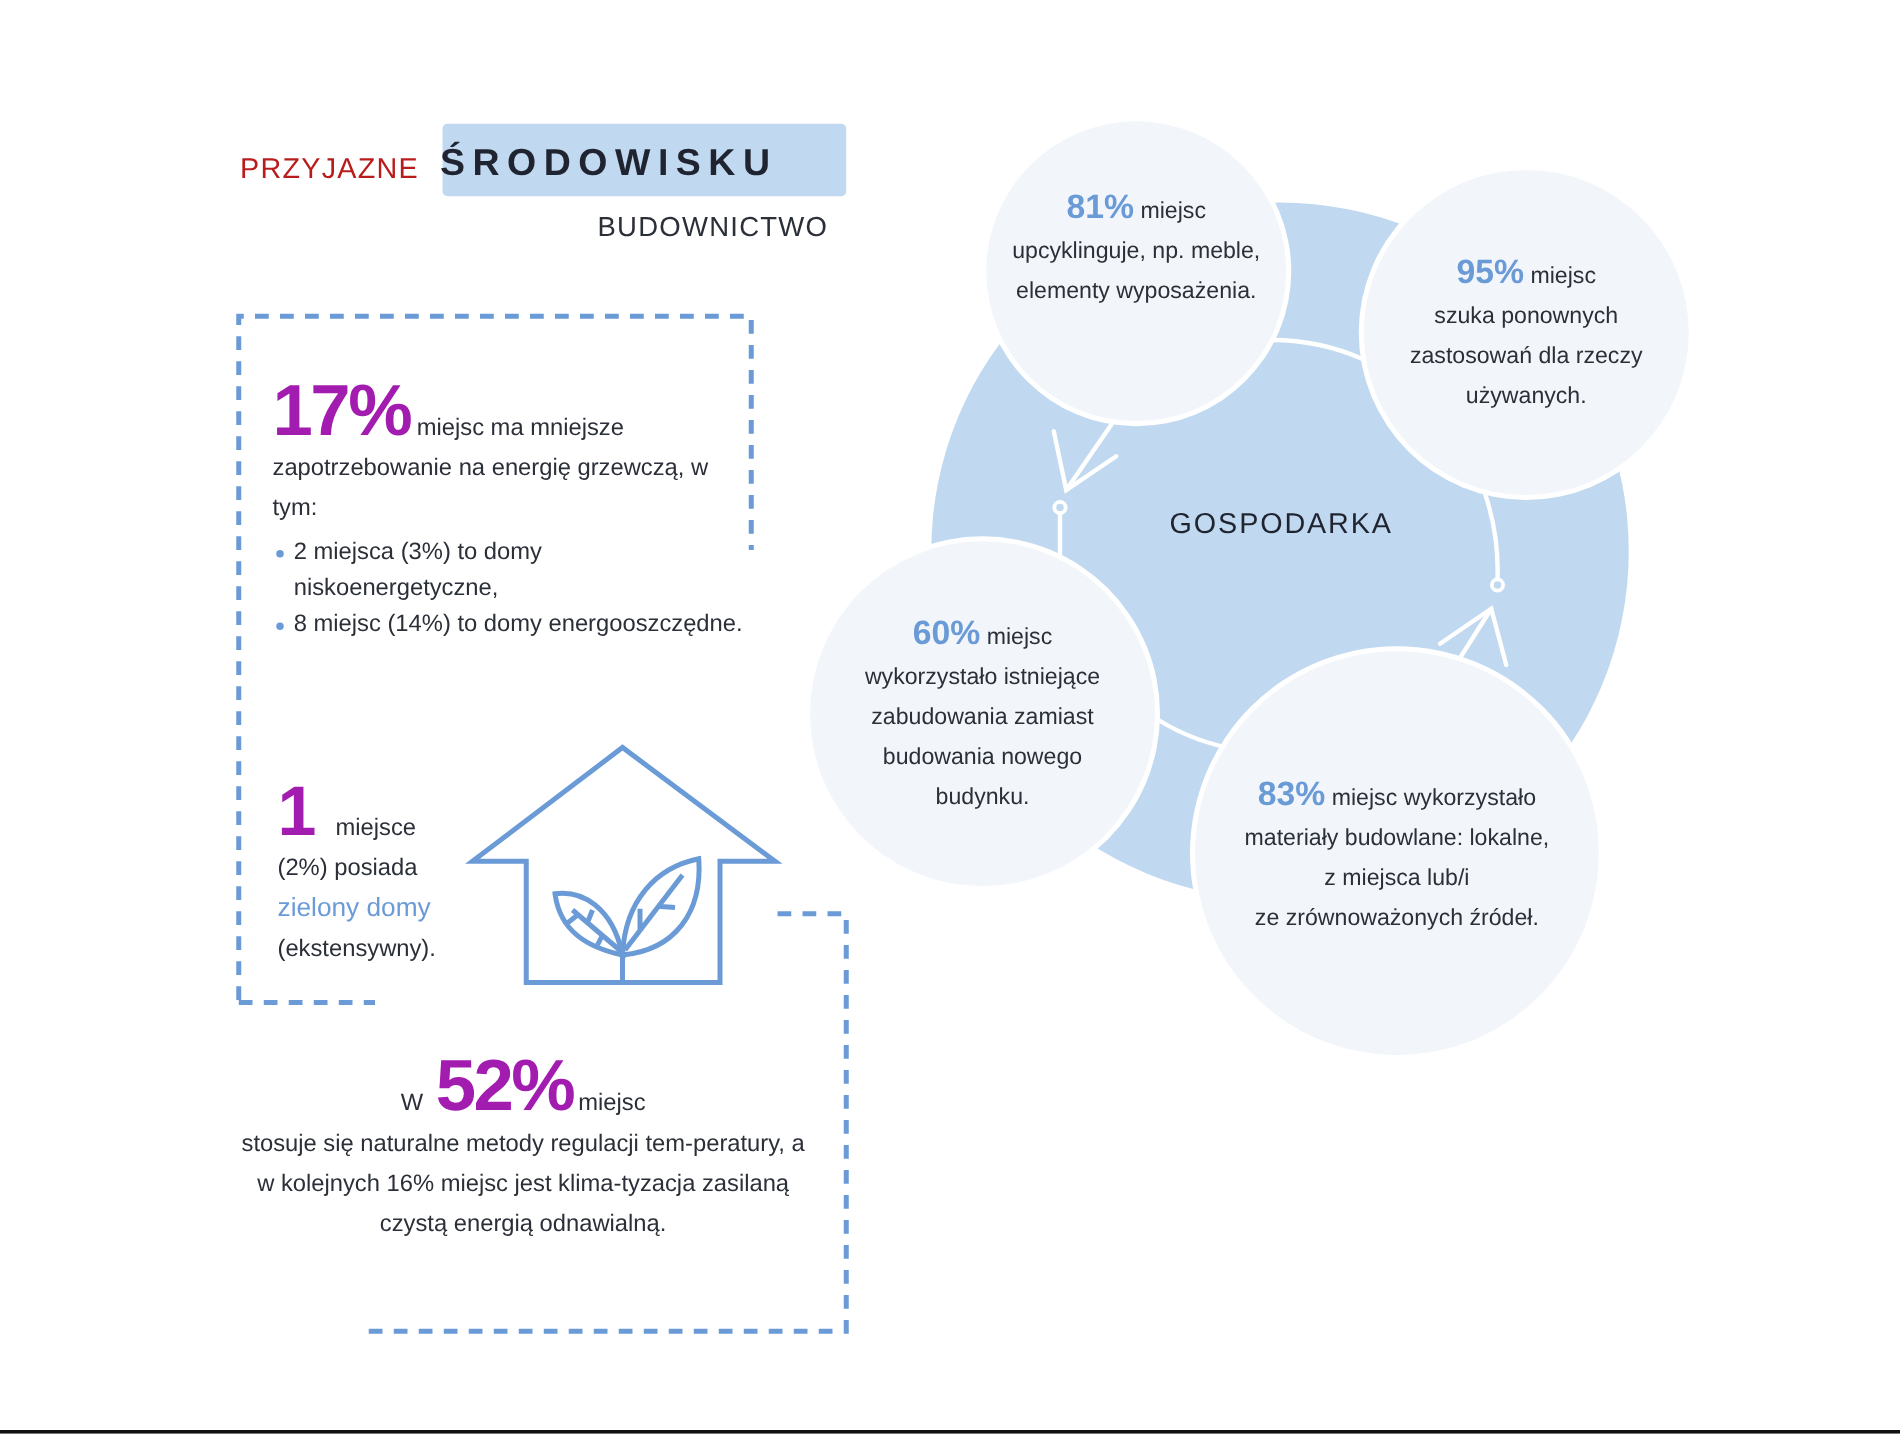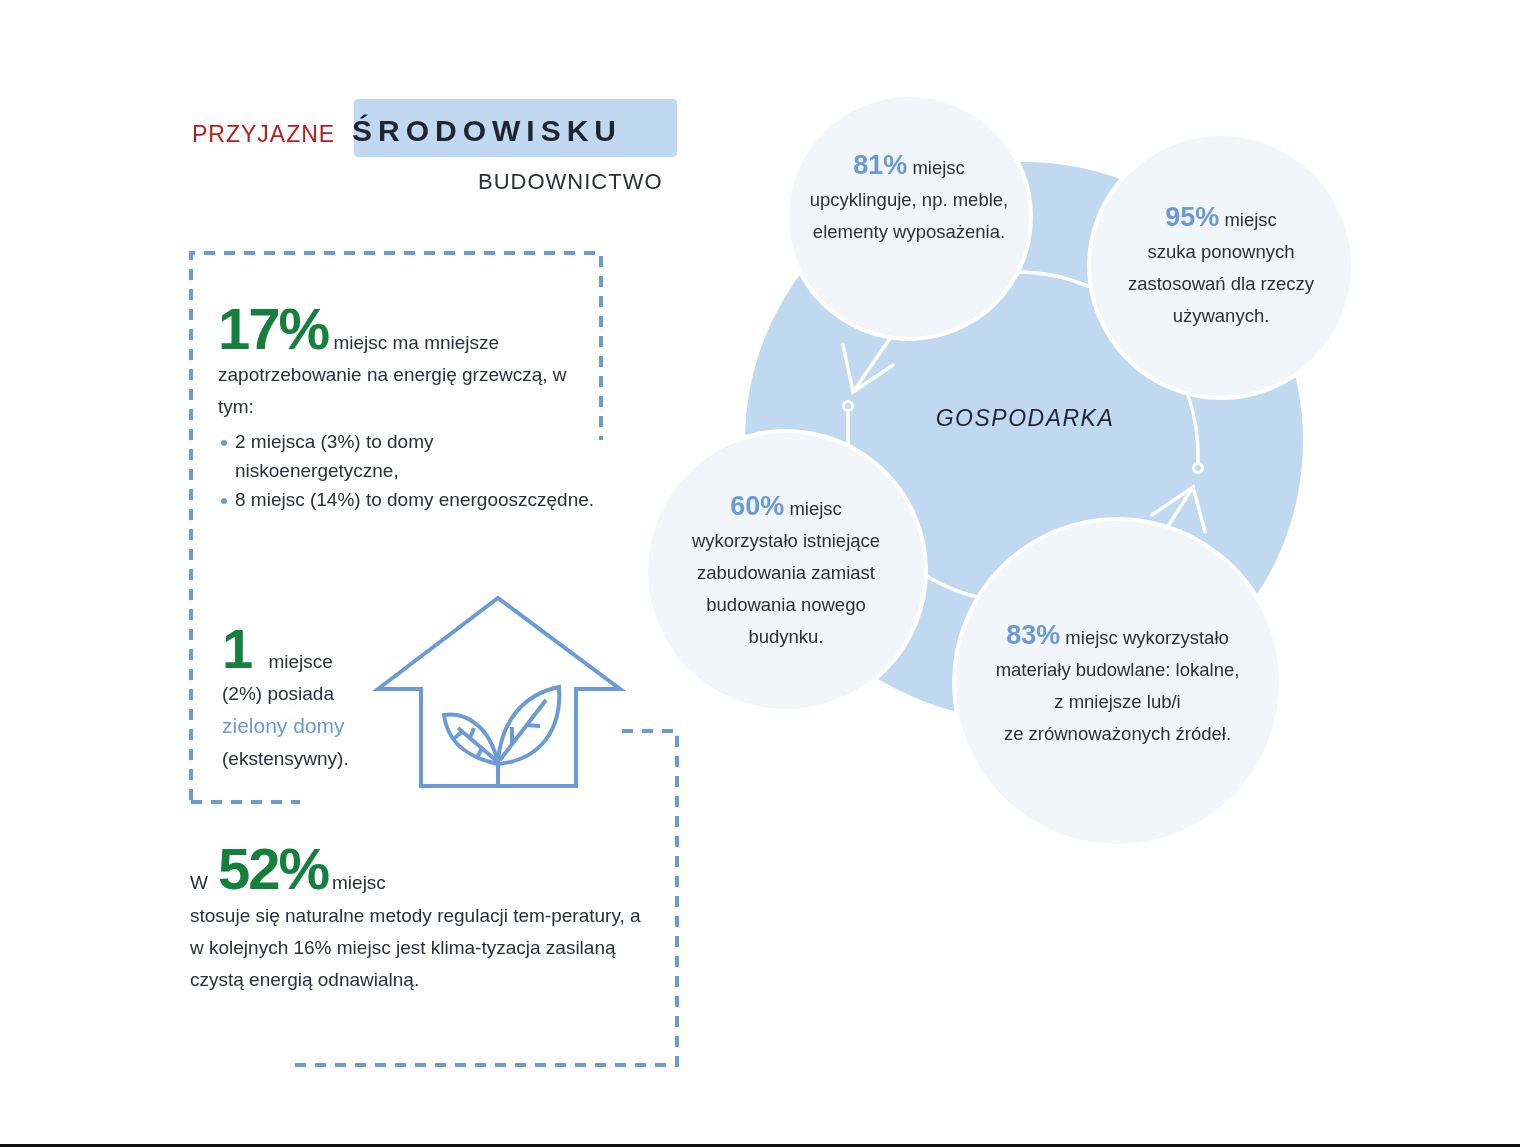--- a/index.html
+++ b/index.html
@@ -16,51 +16,51 @@
   .t-pre { left:192px; top:121px; font-size:23px; letter-spacing:1px; color:#b91c1c; }
   .t-hl { left:354px; top:99px; width:323px; height:58px; background:#c1d9f0; border-radius:4px; }
   .t-main { left:352px; top:114px; font-size:30px; font-weight:bold; letter-spacing:6px; color:#1f2430; }
   .t-sub { left:478px; top:169px; font-size:22px; letter-spacing:1px; color:#2b2f38; }
 
   
   svg.frame { position:absolute; left:0; top:0; width:1520px; height:1147px; pointer-events:none; }
 
   
   .b17 { left:218px; top:300px; width:380px; font-size:19px; line-height:32px; color:#2b2f38; }
-  .big { color:#15803d; font-weight:bold; }
+  .big { color:#a21caf; font-weight:bold; }
   .b17 .big { font-size:58px; line-height:58px; letter-spacing:-2px; }
   .b17 ul { list-style:none; margin:4px 0 0 0; padding:0; line-height:29px; }
   .b17 li { position:relative; padding-left:17px; }
   .b17 li:before { content:""; position:absolute; left:3px; top:13px; width:6px; height:6px; border-radius:50%; background:#6b9bd6; }
 
   
   .b1 { left:222px; top:620px; width:160px; font-size:19px; line-height:32px; color:#2b2f38; }
   .b1 .big { font-size:56px; line-height:58px; margin-right:10px; }
   .green { color:#6b9bd6; font-size:21px; }
 
   
-  .b52 { left:190px; top:838px; width:457px; text-align:left; font-size:19px; line-height:32px; color:#2b2f38; }
+  .b52 { left:190px; top:838px; width:457px; text-align:center; font-size:19px; line-height:32px; color:#2b2f38; }
   .b52 .big { font-size:58px; line-height:62px; letter-spacing:-2px; margin:0 4px 0 10px; }
   .b52 .lead { font-size:19px; }
 
   
   .ring { left:745px; top:162px; width:558px; height:558px; border-radius:50%; background:#c1d9f0; }
   .bubble {
     position:absolute; border-radius:50%; background:#f2f6fb;
     box-shadow:0 0 0 4px #ffffff;
     display:flex; flex-direction:column; align-items:center; justify-content:center;
     text-align:center; font-size:18.5px; line-height:32px; color:#2b2f38;
   }
   .bubble .pct { color:#6b9bd6; font-weight:bold; font-size:27px; }
   .c81 { left:789px; top:97px; width:240px; height:240px; justify-content:flex-start; padding-top:52px; box-sizing:border-box; }
   .c95 { left:1091px; top:136px; width:260px; height:260px; }
   .c60 { left:648px; top:433px; width:276px; height:276px; }
   .c83 { left:956px; top:521px; width:323px; height:323px; justify-content:flex-start; padding-top:98px; box-sizing:border-box; }
 
-  .center-label { left:880px; top:405px; width:290px; text-align:center;font-style:italic; }
+  .center-label { left:880px; top:405px; width:290px; text-align:center; }
   .cl1 { font-size:23px; letter-spacing:1.5px; color:#1f2430; }
   .cl2 { font-size:28px; letter-spacing:5px; color:#ffffff; font-weight:bold; margin-top:6px; }
 </style>
 </head>
 <body>
 
 <div class="abs t-pre">PRZYJAZNE</div>
 <div class="abs t-hl"></div>
 <div class="abs t-main">ŚRODOWISKU</div>
 <div class="abs t-sub">BUDOWNICTWO</div>
@@ -153,17 +153,17 @@
   <div><span class="pct">60%</span> <span>miejsc</span></div>
   <div>wykorzystało istniejące</div>
   <div>zabudowania zamiast</div>
   <div>budowania nowego</div>
   <div>budynku.</div>
 </div>
 
 <div class="bubble c83">
   <div><span class="pct">83%</span> <span>miejsc wykorzystało</span></div>
   <div>materiały budowlane: lokalne,</div>
-  <div>z mniejsze lub/i</div>
+  <div>z miejsca lub/i</div>
   <div>ze zrównoważonych źródeł.</div>
 </div>
 
 <div class="abs bottom-rule"></div>
 
 </body></html>

